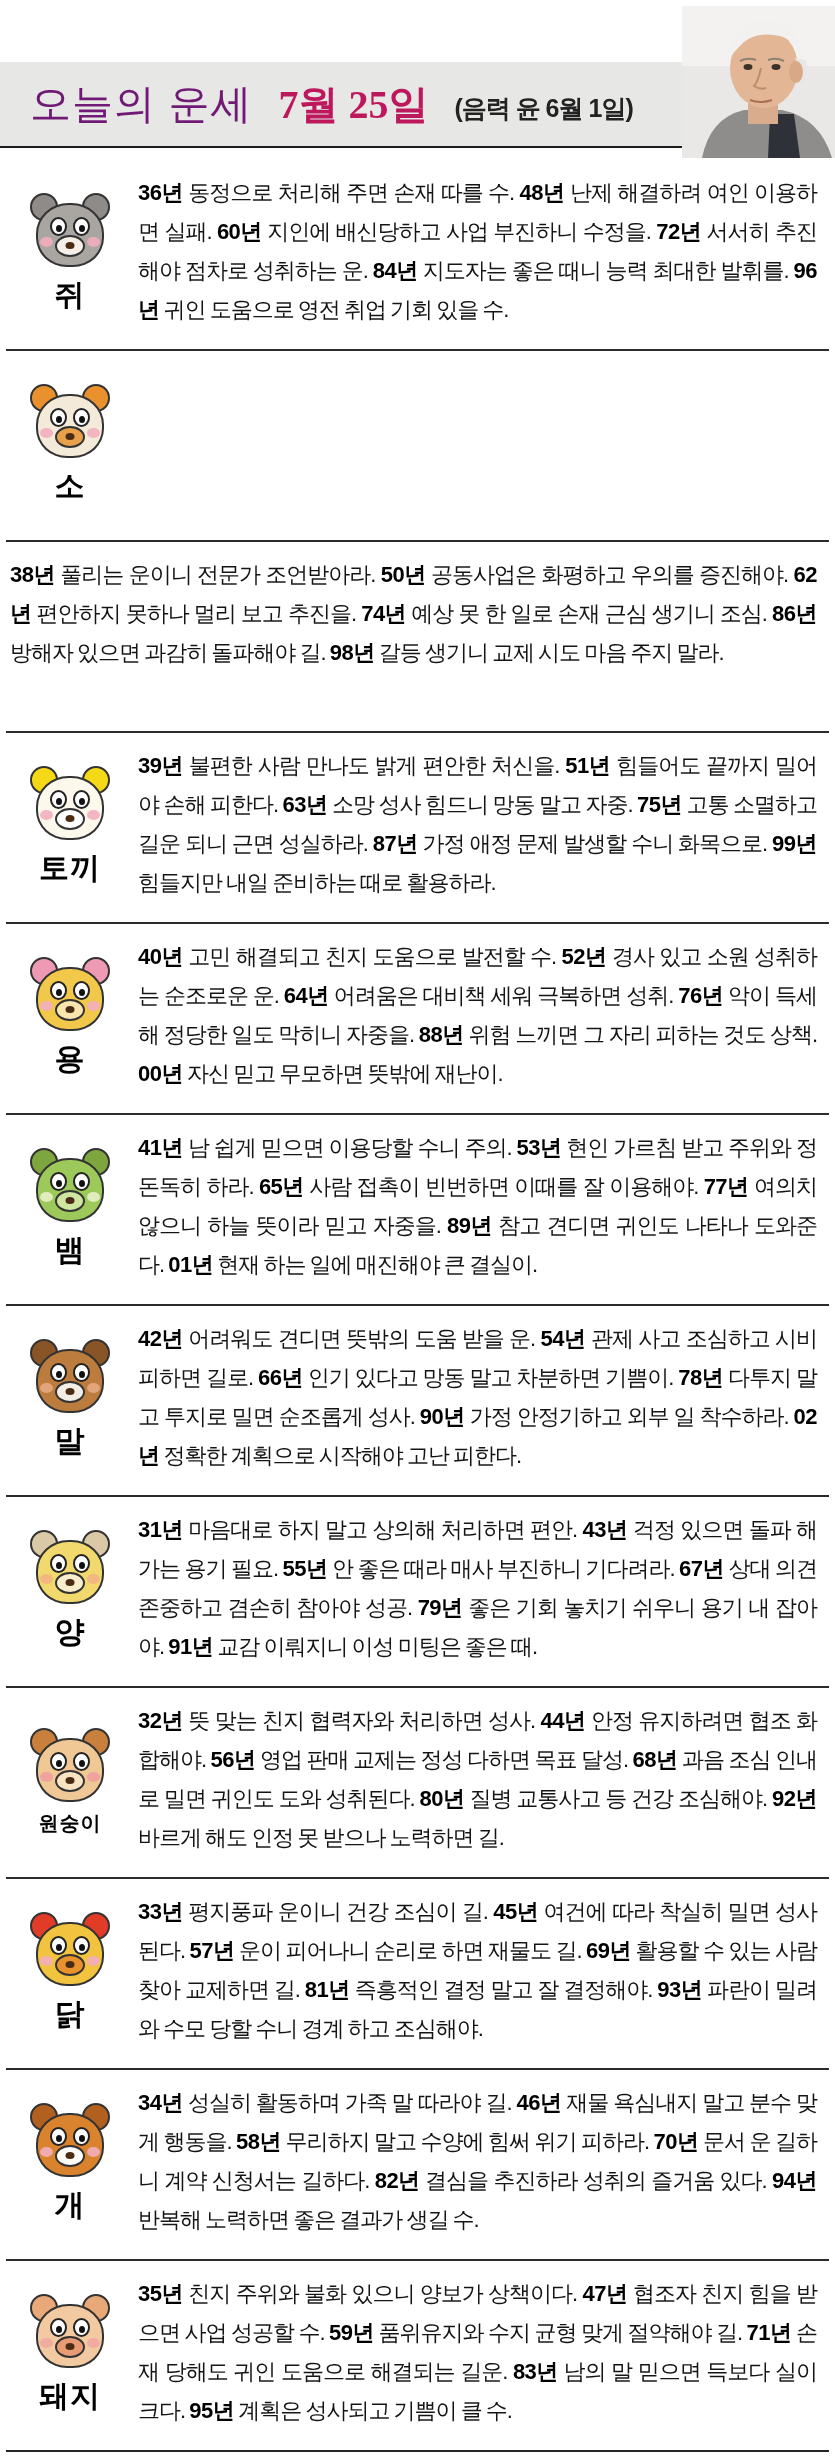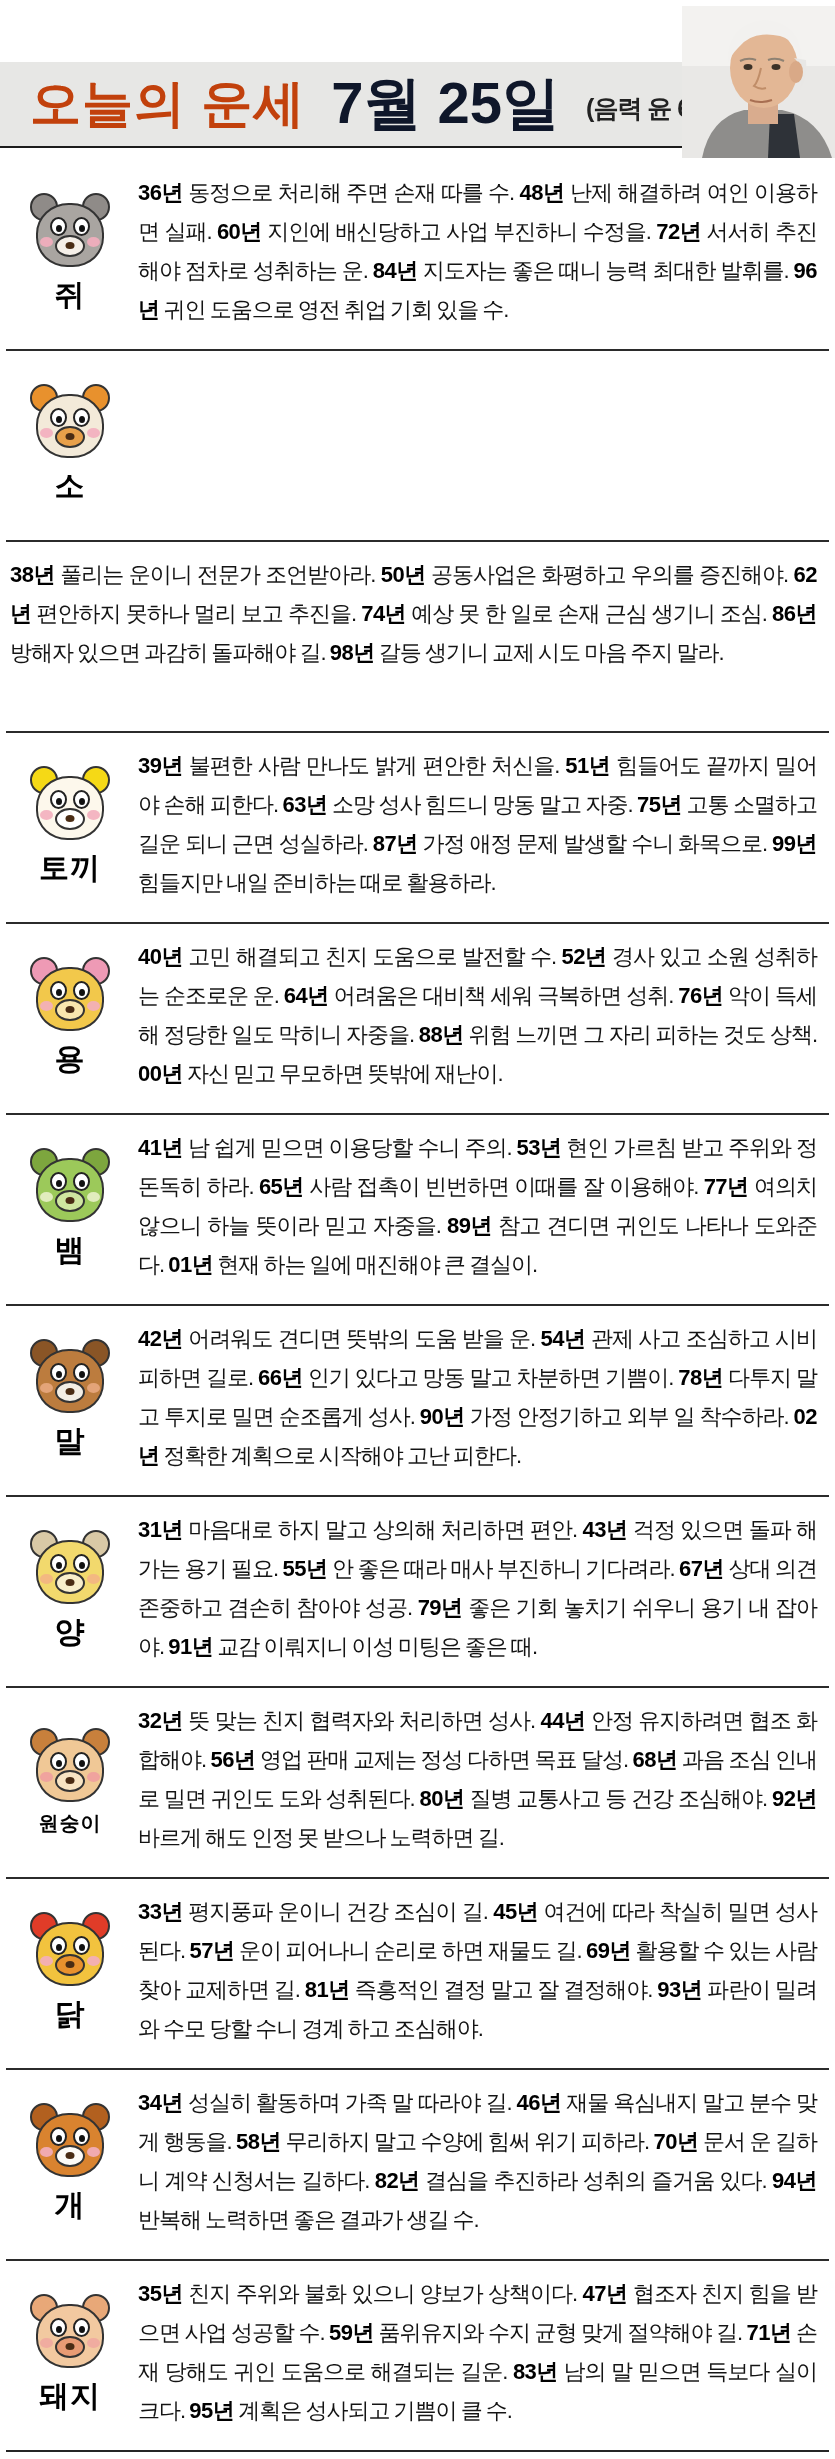--- a/index.html
+++ b/index.html
@@ -8,22 +8,22 @@
     font-family:"Liberation Sans","DejaVu Sans",sans-serif; color:#1a1a1a;
     position:relative; box-sizing:border-box;
   }
   
   .header-area{position:relative; height:160px;}
   .header-bar{
     position:absolute; left:0; right:0; top:62px; height:86px;
     background:#e7e7e5; border-bottom:2px solid #1c1c1c;
     display:flex; align-items:center; gap:26px; padding-left:30px; box-sizing:border-box;
   }
-  .hdr-title{font-size:51px; font-weight:bold; letter-spacing:1px; color:#c2410c;}
-  .hdr-date{font-size:58px; font-weight:bold; color:#0f172a; letter-spacing:0;}
+  .hdr-title{font-size:41px; font-weight:normal; letter-spacing:1px; color:#701a75;}
+  .hdr-date{font-size:40px; font-weight:bold; color:#be185d; letter-spacing:0;font-family:Liberation Serif, serif;}
   .hdr-lunar{font-size:25px; font-weight:bold; color:#222; letter-spacing:-1px; padding-top:8px;text-align:right;}
   .portrait{
     position:absolute; top:6px; right:0; width:153px; height:152px; overflow:hidden;
     background:linear-gradient(180deg,#f4f4f4 0%,#e3e2e0 60%,#d8d6d3 100%);
   }
   
   .rows{border-bottom:2px solid #262626; margin:0 6px;}
   .row{display:flex; min-height:189px; align-items:stretch;}
   .row + .row{border-top:2px solid #2b2b2b;}
   .icon-col{

